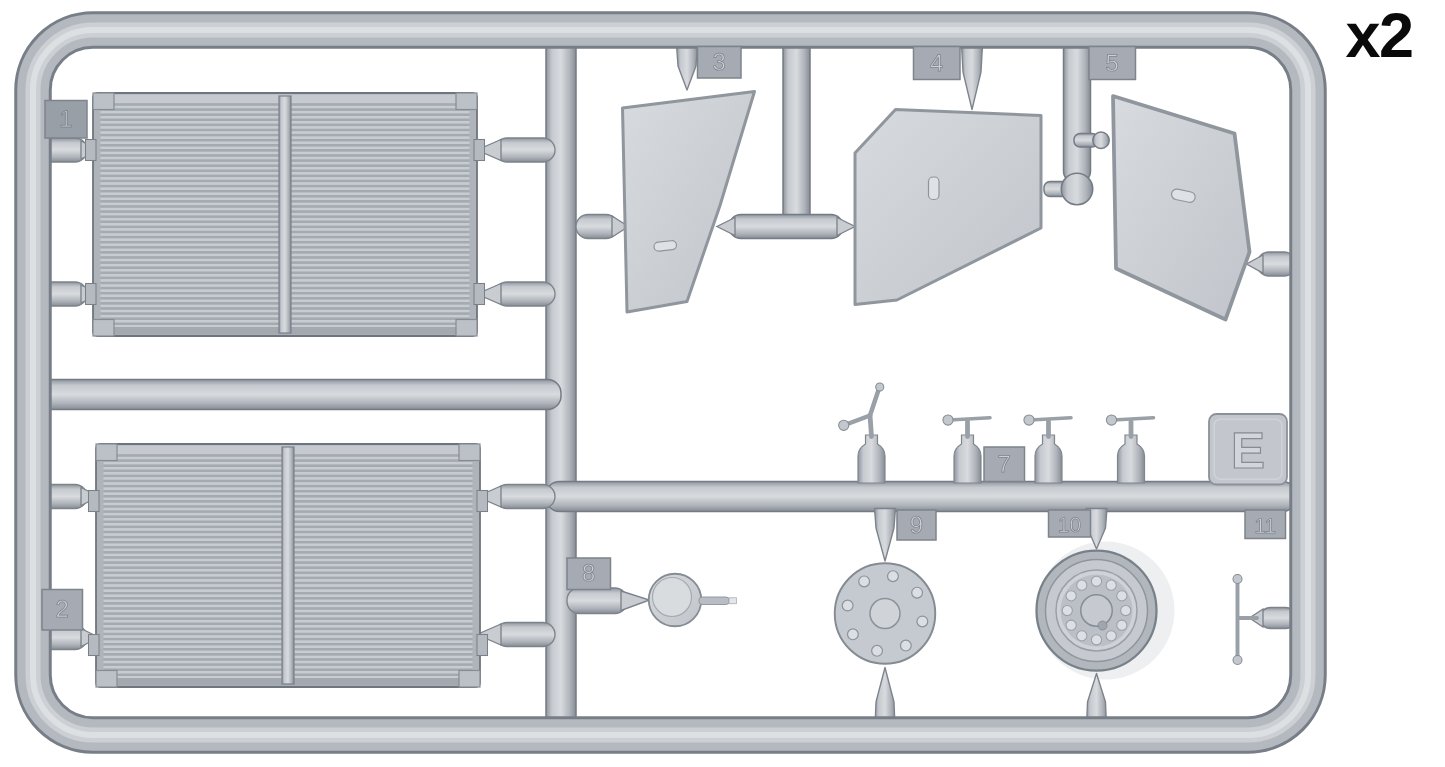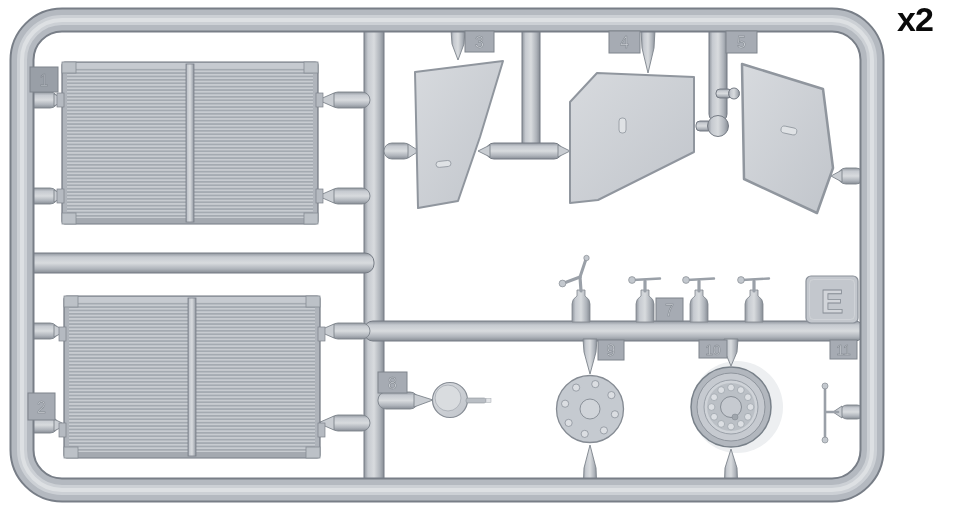--- a/index.html
+++ b/index.html
@@ -1,19 +1,19 @@
 <!DOCTYPE html>
 <html><head>
 <meta charset="utf-8">
 <style>
   html,body{margin:0;padding:0;background:#fff;}
   .stage{position:relative;width:963px;height:511px;background:#ffffff;overflow:hidden;
          font-family:"Liberation Sans",sans-serif;}
   .stage svg{position:absolute;left:0;top:0;}
-  .qty{position:absolute;left:897px;top:0px;font-size:34px;font-weight:bold;
+  .qty{position:absolute;left:897px;top:0px;font-size:42px;font-weight:bold;
        color:#0a0a0a;letter-spacing:-1px;font-family:"Liberation Sans",sans-serif;}
   .tagnum{font-family:"Liberation Sans",sans-serif;}
 </style>
 </head>
 <body>
 
 <div class="stage">
 <svg width="963" height="511" viewBox="0 0 963 511">
   <defs>
     <linearGradient id="gv" x1="0" y1="0" x2="0" y2="1">

